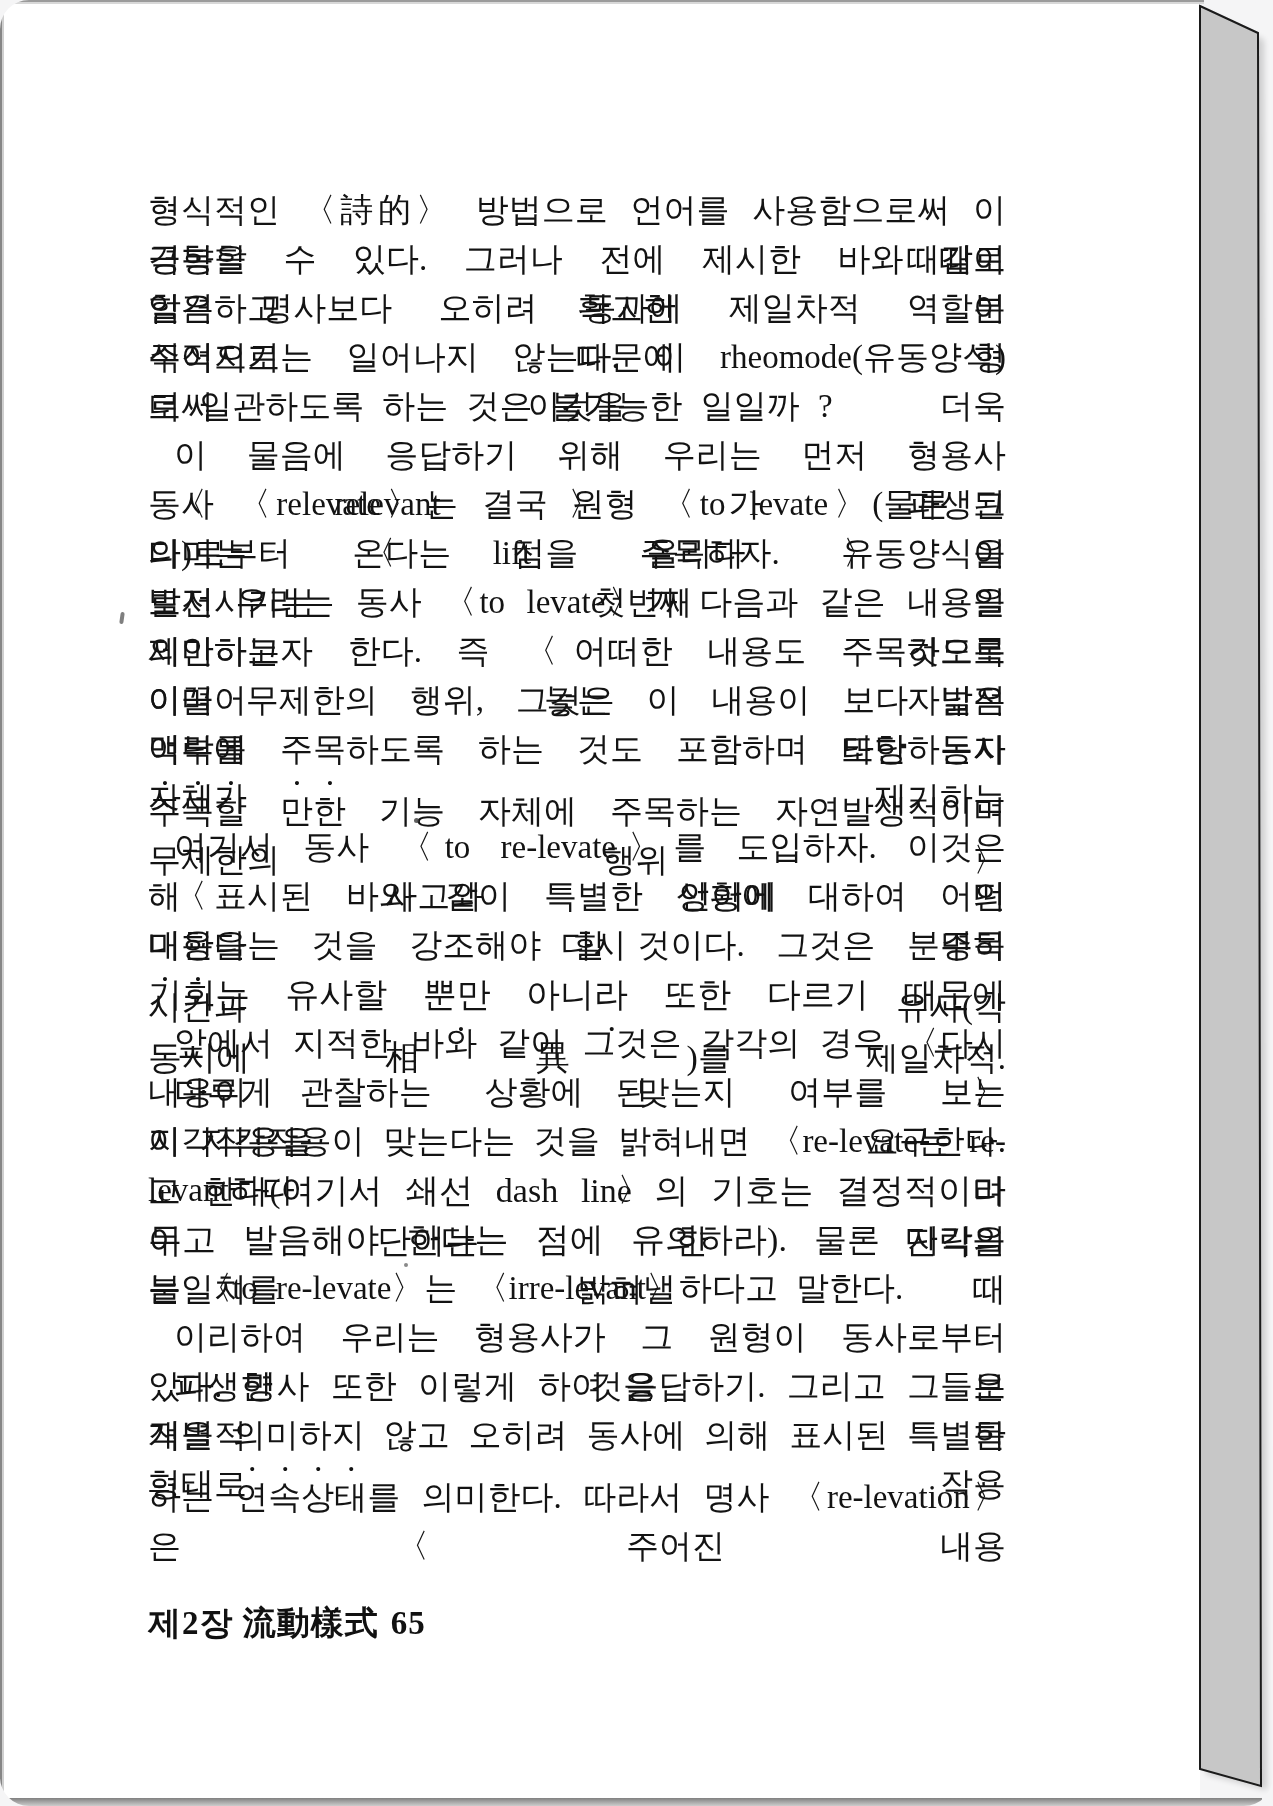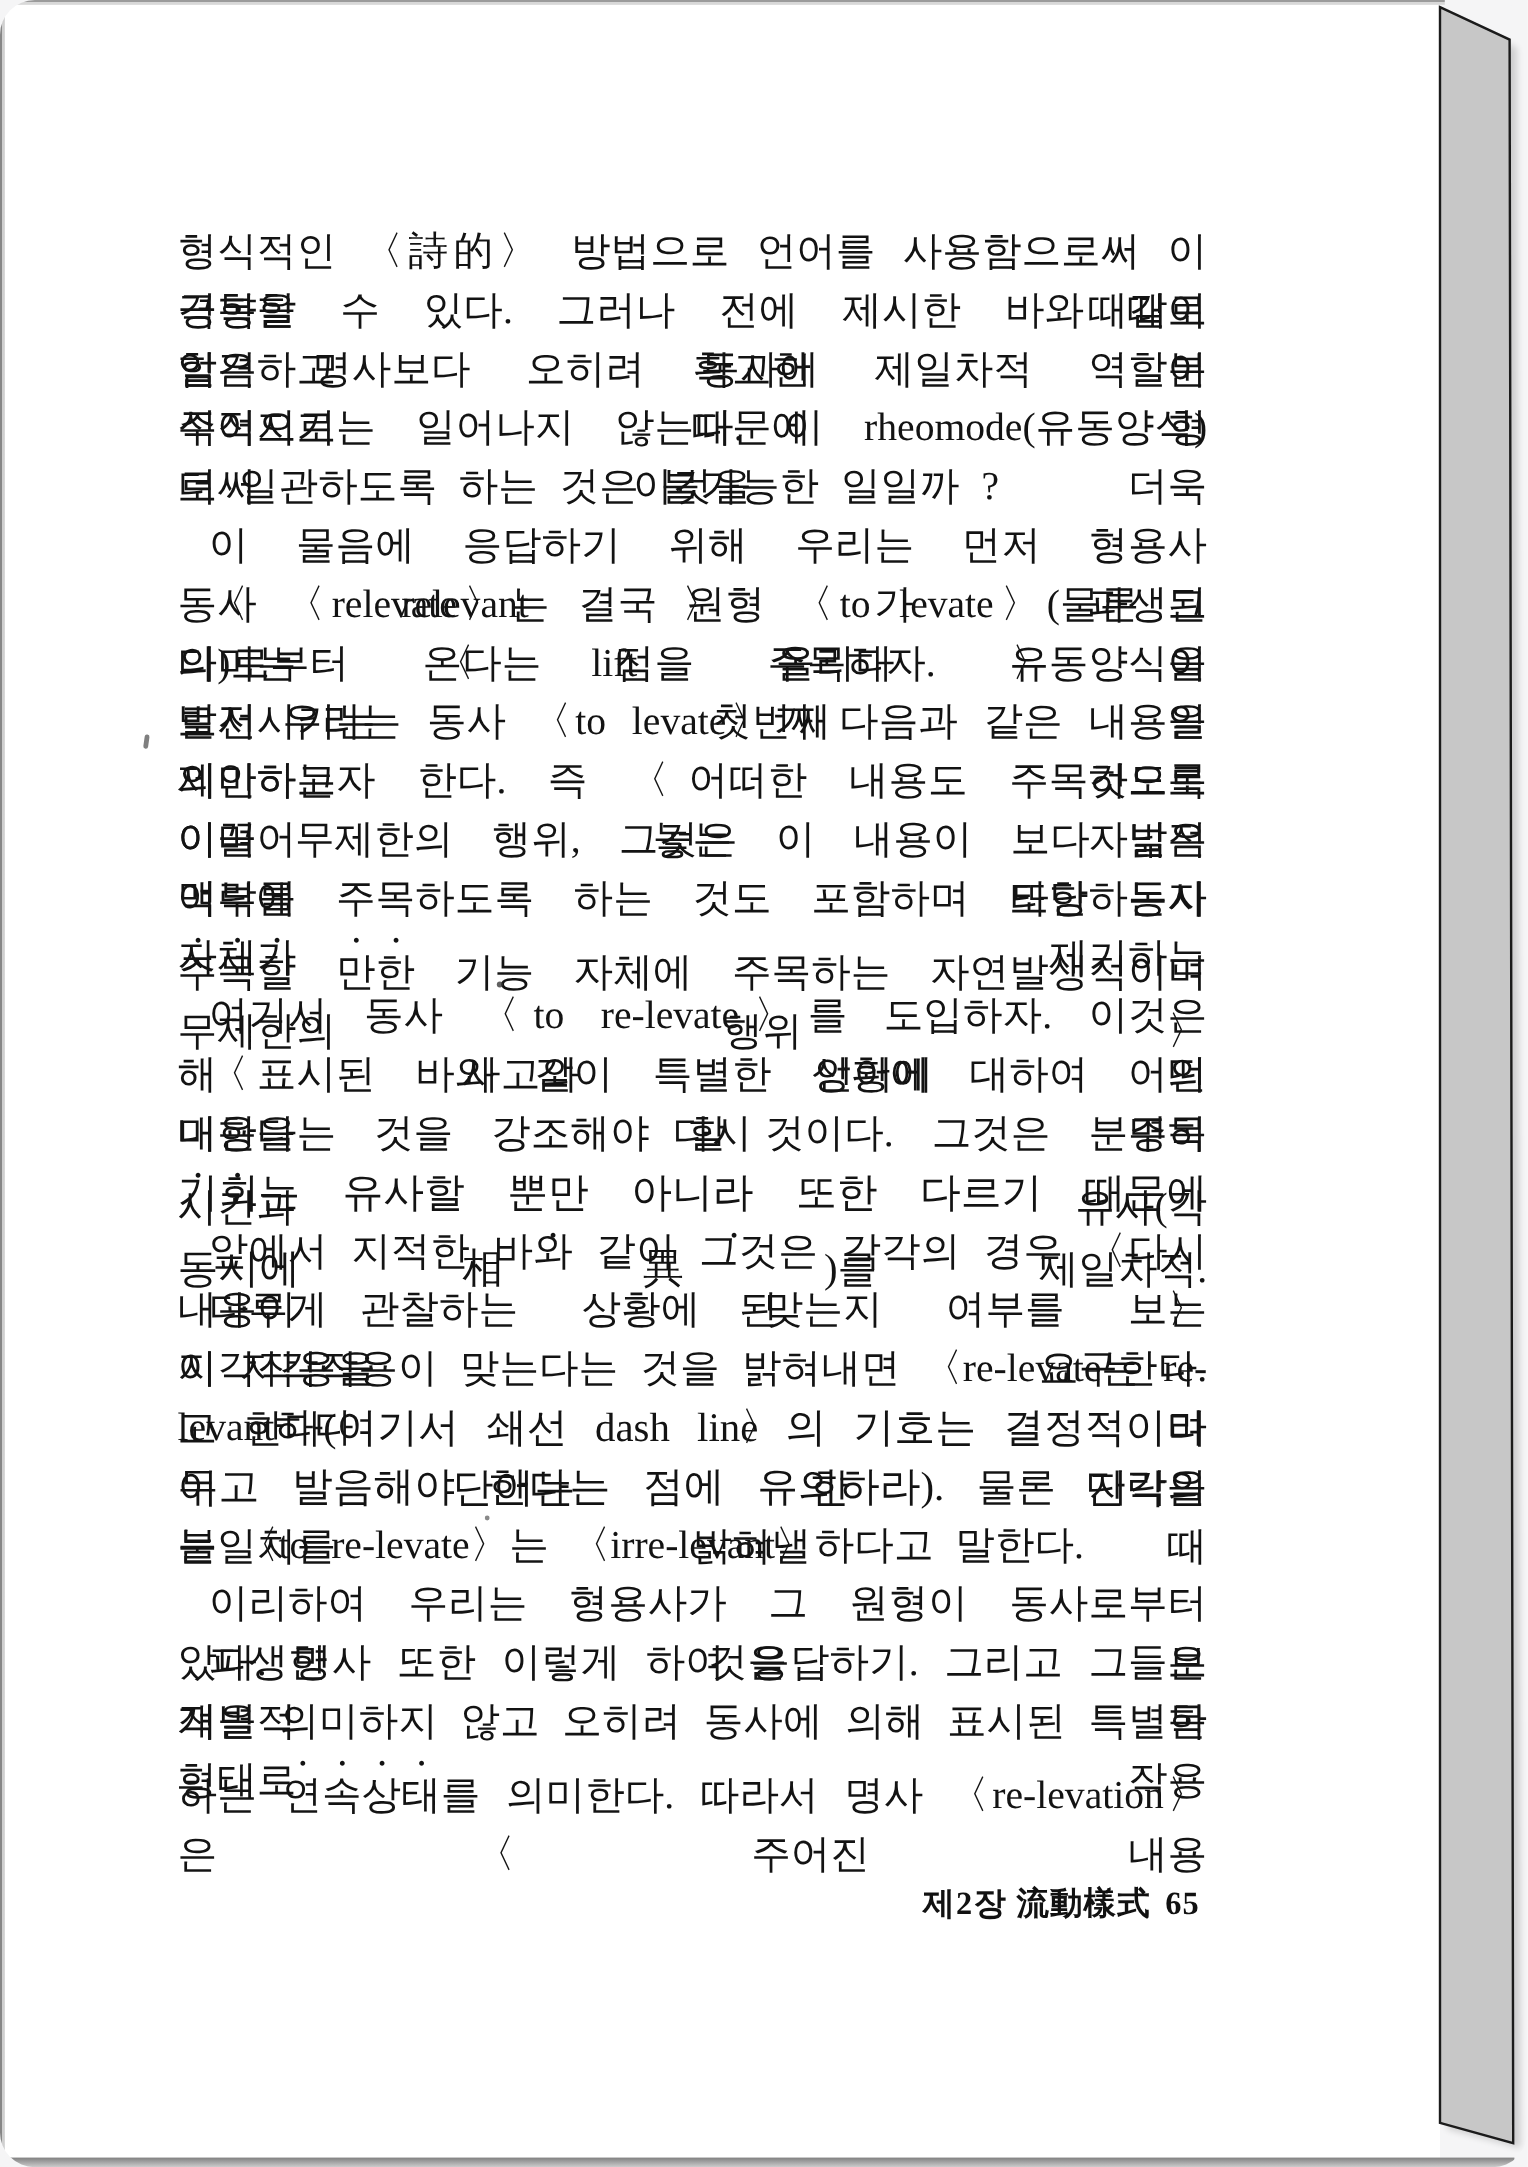--- a/index.html
+++ b/index.html
@@ -86,25 +86,25 @@
   .emph {
     -webkit-text-emphasis: filled dot;
     text-emphasis: filled dot;
     -webkit-text-emphasis-position: over right;
     text-emphasis-position: over right;
     margin-top: 45px;
   }
   .footer-line {
     position: absolute;
     left: 148px;
-    top: 1564px;
+    top: 1601px;
     width: 852px;
-    text-align: right;
+    text-align: left;
     color: #111;
-    font-size: 27px;
+    font-size: 33px;
     font-weight: bold;
     line-height: 44px;
     letter-spacing: 1px;
   }
   .footer-line .pgnum { margin-left: 12px; }
   
   .speck {
     position: absolute;
     background: #3a3a3a;
     border-radius: 50%;

